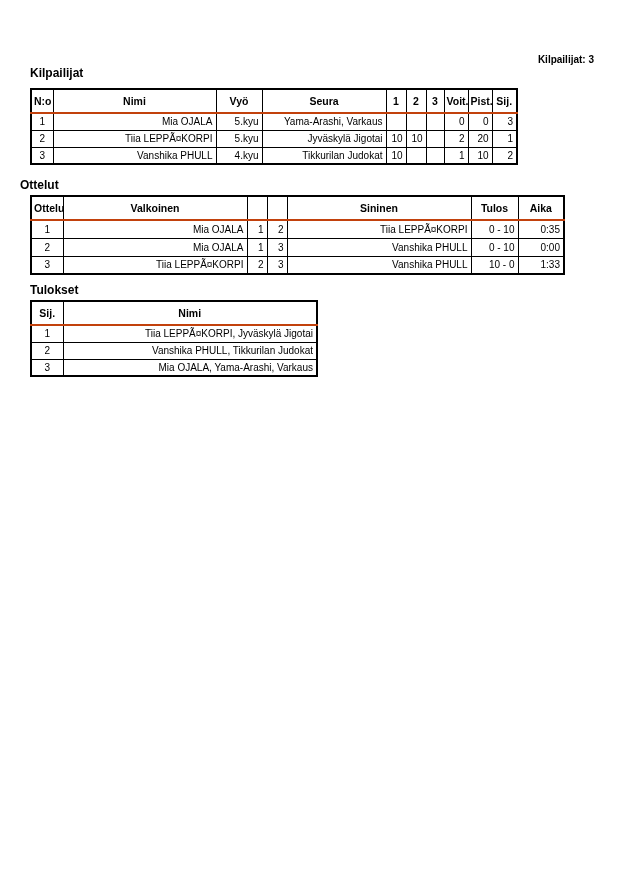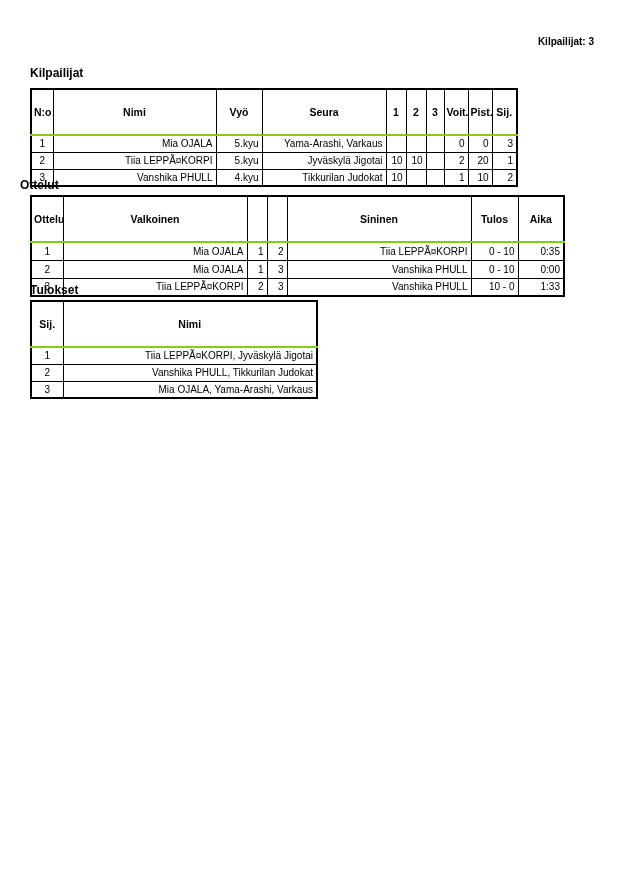--- a/index.html
+++ b/index.html
@@ -11,21 +11,21 @@
     background:#ffffff;
     overflow:hidden;
   }
   .title {
     position:absolute; top:25px; left:0; width:100%;
     text-align:center;
     font-size:18px; font-weight:bold;
     white-space:pre;
   }
   .count {
-    position:absolute; top:36px; right:36px;
+    position:absolute; top:54px; right:36px;
     font-size:10px; font-weight:bold;
   }
   .heading {
     position:absolute;
     font-size:12px; font-weight:bold;
     text-align:left;
   }
   .h1 { top:66px;  left:30px; width:420px; }
   .h2 { top:178px; left:20px; width:515px; }
   .h3 { top:283px; left:30px; width:286px; }
@@ -38,22 +38,22 @@
   }
   .t th, .t td {
     border:1px solid #000;
     overflow:hidden;
     white-space:nowrap;
     vertical-align:middle;
   }
   .t th {
     font-size:10.5px; font-weight:bold;
     text-align:center;
-    padding:16px 2px;
-    border-bottom:2px solid #84cc16;
+    padding:5px 2px;
+    border-bottom:2px solid #c2410c;
   }
   .t td {
     font-size:10px;
     text-align:right;
     padding:0 3px;
   }
   .t td.c { text-align:center; padding:0 1px; }
 
   .t1 { left:30px; top:88px;  width:486px; }
   .t2 { left:30px; top:195px; width:533px; }

